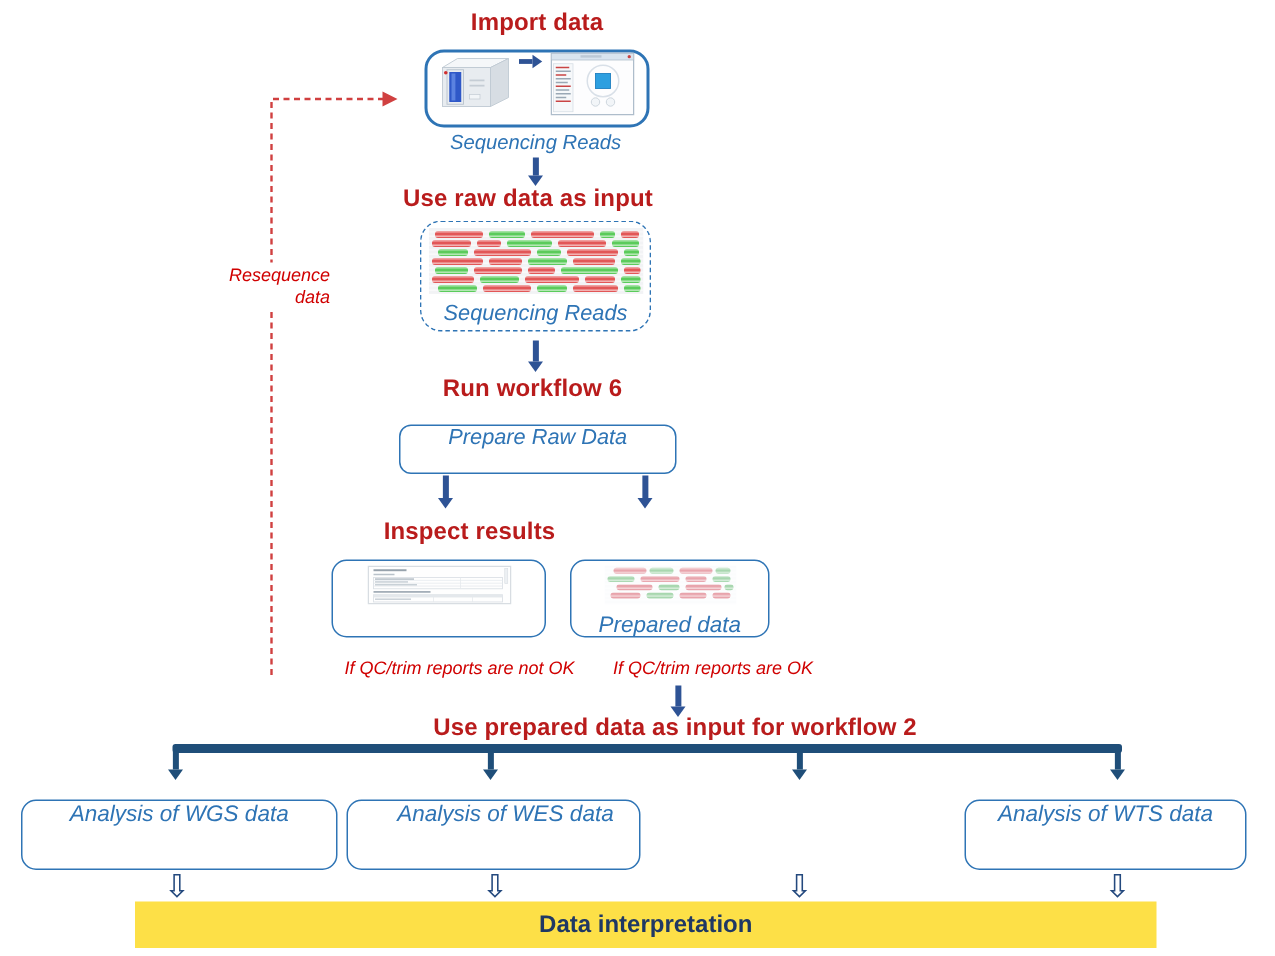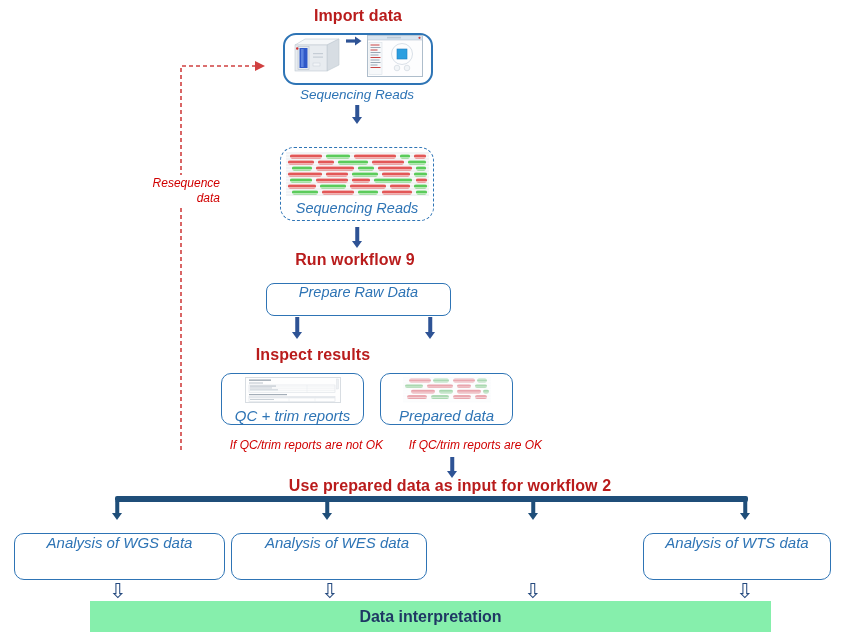--- a/index.html
+++ b/index.html
@@ -32,21 +32,21 @@
     width:0;height:0;border-left:5.5px solid transparent;border-right:5.5px solid transparent;
     border-top:7px solid #2E5395;}
   .varrow.dark .shaft{background:#1F4E79;}
   .varrow.dark .head{border-top-color:#1F4E79;}
   .thickbar{position:absolute;background:#1F4E79;border-radius:2px;}
   .dblarrow{
     position:absolute;color:#24497E;font-size:21px;line-height:21px;
     font-family:"DejaVu Sans",sans-serif;text-align:center;width:20px;
   }
   .interp{
-    position:absolute;background:#86efac;color:#1F3864;font-weight:bold;font-size:16px;
+    position:absolute;background:#fde047;color:#1F3864;font-weight:bold;font-size:16px;
     text-align:center;
   }
   .flexcenter{display:flex;align-items:flex-start;justify-content:center;}
 </style>
 </head>
 <body>
 
 <div id="canvas">
 
   <svg class="abs" style="left:0;top:0;" width="850" height="637" viewBox="0 0 850 637">
@@ -96,20 +96,21 @@
     </svg>
   </div>
 
   <div class="caption" style="left:277px;top:87px;width:160px;">Sequencing Reads</div>
 
   <div class="varrow" style="left:349px;top:105px;height:19px;">
     <div class="shaft" style="height:12px;"></div>
       <div class="head"></div>
   </div>
 
+  <div class="heading" style="left:252px;top:124px;width:200px;">Use raw data as input</div>
 
   <div class="bluebox" style="left:280px;top:147px;width:154px;height:74px;border:1.8px dashed #2E74B5;border-radius:14px;text-align:center;">
     <svg width="143" height="44" viewBox="0 0 143 44" style="margin-top:4px;">
       <defs>
         <pattern id="hs1" width="4" height="3" patternUnits="userSpaceOnUse">
           <line x1="0" y1="2.5" x2="4" y2="2.5" stroke="rgba(255,255,255,0.55)" stroke-width="1"></line>
         </pattern>
       </defs>
       <rect x="0" y="0" width="143" height="44" fill="#F2F3F5"></rect>
       <g>
@@ -152,21 +153,21 @@
       <rect x="0" y="0" width="143" height="44" fill="url(#hs1)"></rect>
     </svg>
     <div class="boxlabel" style="font-size:14.5px;margin-top:0;">Sequencing Reads</div>
   </div>
 
   <div class="varrow" style="left:349px;top:227px;height:21px;">
     <div class="shaft" style="height:14px;"></div>
       <div class="head"></div>
   </div>
 
-  <div class="heading" style="left:255px;top:251px;width:200px;">Run workflow 9</div>
+  <div class="heading" style="left:255px;top:251px;width:200px;">Run workflow 6</div>
 
   <div class="bluebox flexcenter" style="left:266px;top:283px;width:185px;height:33px;border-radius:8px;">
     <div class="boxlabel" style="font-size:14.5px;">Prepare Raw Data</div>
   </div>
 
   <div class="varrow" style="left:289px;top:317px;height:22px;">
     <div class="shaft" style="height:15px;"></div>
       <div class="head"></div>
   </div>
   <div class="varrow" style="left:422px;top:317px;height:22px;">
@@ -190,21 +191,20 @@
       <rect x="5" y="10.5" width="22" height="0.9" fill="#C4CCD3"></rect>
       <rect x="5" y="12.4" width="28" height="0.9" fill="#C4CCD3"></rect>
       <rect x="4" y="17" width="38" height="1.2" fill="#A4AEB8"></rect>
       <rect x="4" y="19.5" width="86" height="4.8" fill="none" stroke="#DCE1E6" stroke-width="0.6"></rect>
       <rect x="4" y="19.5" width="86" height="1.8" fill="#E4E8EC"></rect>
       <line x1="44" y1="19.5" x2="44" y2="24.3" stroke="#E4E8EC" stroke-width="0.5"></line>
       <line x1="70" y1="19.5" x2="70" y2="24.3" stroke="#E4E8EC" stroke-width="0.5"></line>
       <rect x="5" y="22" width="24" height="0.9" fill="#C4CCD3"></rect>
       <rect x="91.5" y="2" width="2" height="10" fill="#EDF0F3" stroke="#D8DDE2" stroke-width="0.4"></rect>
     </svg>
-    <div class="boxlabel">QC + trim reports</div>
   </div>
 
   <div class="bluebox" style="left:380px;top:373px;width:133px;height:52px;text-align:center;">
     <svg width="88" height="26" viewBox="0 0 88 26" style="margin-top:3px;">
       <defs>
         <pattern id="hs2" width="4" height="2.6" patternUnits="userSpaceOnUse">
           <line x1="0" y1="2.1" x2="4" y2="2.1" stroke="rgba(255,255,255,0.6)" stroke-width="0.9"></line>
         </pattern>
       </defs>
       <rect x="0" y="0" width="88" height="26" fill="#FBFCFD"></rect>

